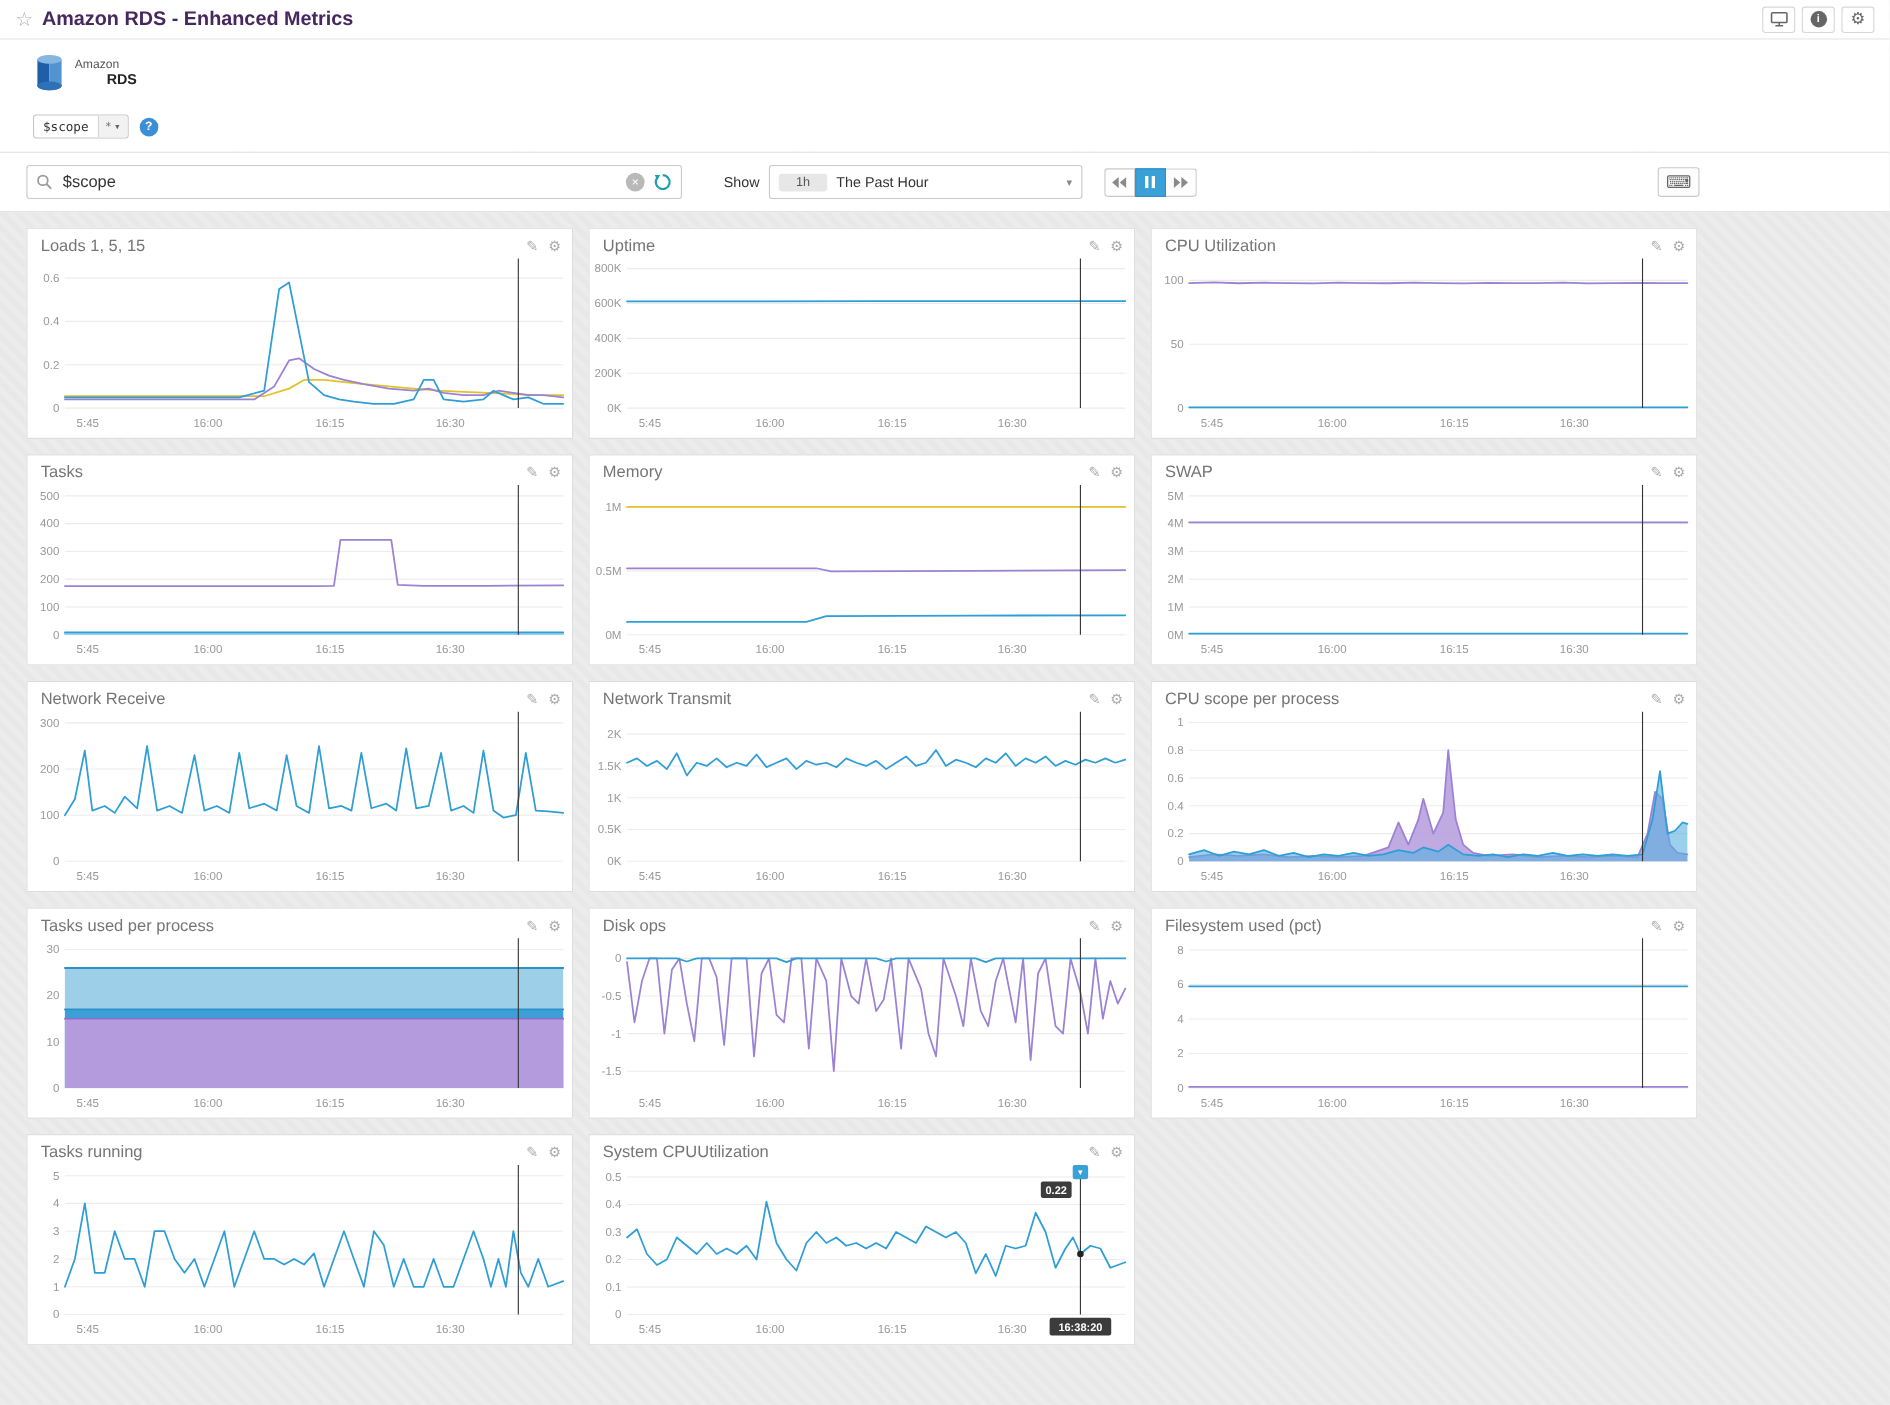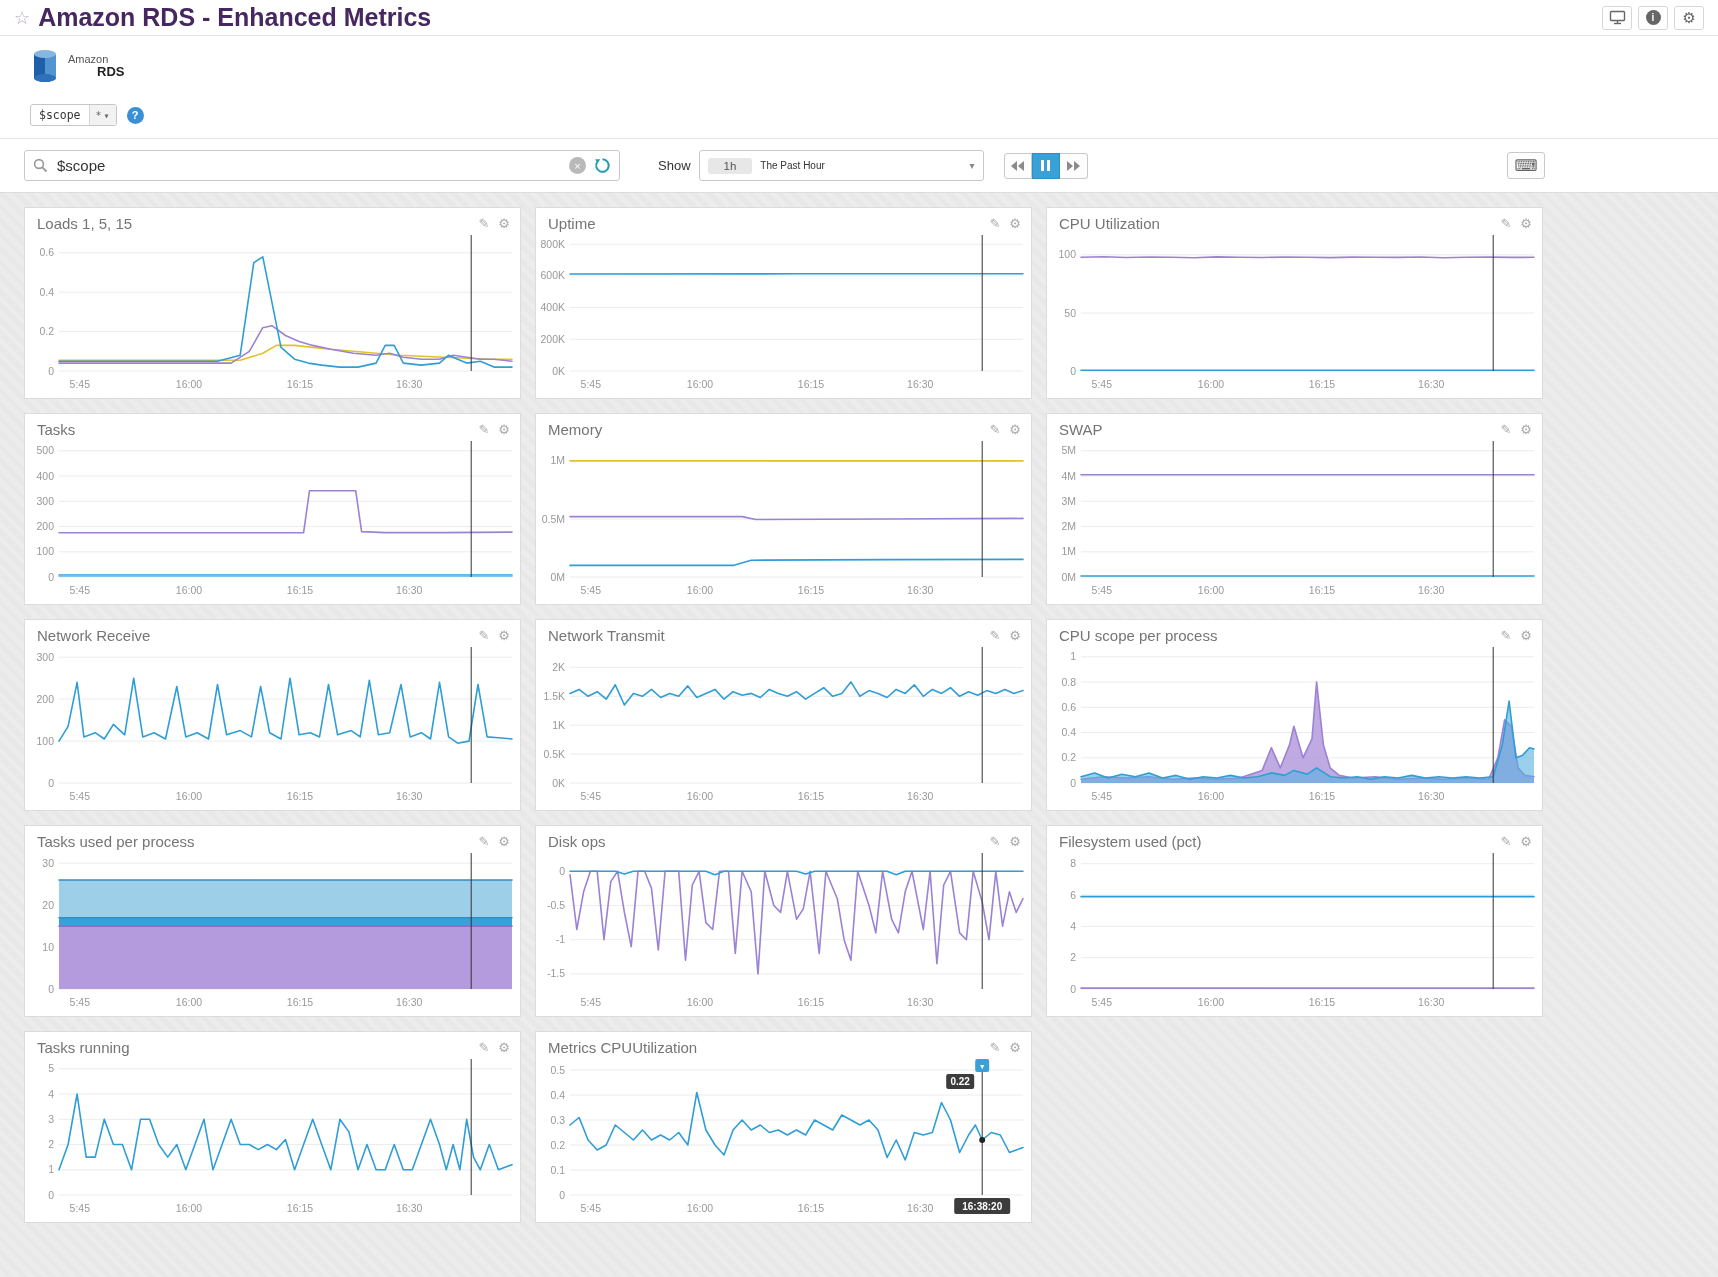--- a/index.html
+++ b/index.html
@@ -7,21 +7,21 @@
   body {
     width:1718px; min-height:1277px;
     background:#ececec;
     background-image: repeating-linear-gradient(45deg,#ececec 0 5px,#e8e8e8 5px 10px);
     font-family:"Liberation Sans", sans-serif;
     color:#333;
   }
   
   .top-bar { display:flex; align-items:center; height:36px; padding:0 14px; background:#fff; border-bottom:1px solid #e2e2e2; }
   .star { font-size:18px; color:#b4abc0; margin-right:8px; cursor:pointer; }
-  .page-title { font-size:25px; font-weight:bold; color:#46275f; margin:0; flex:0 0 auto; }
+  .page-title { font-size:18px; font-weight:bold; color:#46275f; margin:0; flex:0 0 auto; }
   .top-spacer { flex:1; }
   .top-actions { display:flex; align-items:center; gap:6px; }
   .top-actions .tb { width:30px; height:24px; display:flex; align-items:center; justify-content:center; background:#fff; border:1px solid #d7d7d7; border-radius:3px; cursor:pointer; color:#666; }
   .gear-glyph { font-size:15px; color:#666; line-height:1; }
   .info-dot { width:15px; height:15px; border-radius:50%; background:#666; color:#fff; font-size:10px; font-weight:bold; display:flex; align-items:center; justify-content:center; }
   
   .brand-section { background:#fff; padding:12px 0 12px 30px; }
   .brand { display:flex; align-items:center; gap:8px; height:36px; }
   .brand-text { line-height:1.1; }
   .brand-line1 { display:block; font-size:11px; color:#555; }
@@ -34,21 +34,21 @@
   
   .toolbar-band { background:#fff; border-top:1px solid #e5e5e5; border-bottom:1px solid #ddd; padding:11px 0; }
   .toolbar { display:flex; align-items:center; width:1521px; margin-left:24px; gap:12px; }
   .search-box { display:flex; align-items:center; width:596px; height:31px; border:1px solid #c9c9c9; border-radius:3px; background:#fff; padding:0 8px; }
   .search-box input { flex:1; border:none; outline:none; font-size:15px; color:#333; font-family:"Liberation Sans",sans-serif; background:transparent; margin-left:7px; }
   .search-clear { width:17px; height:17px; border-radius:50%; background:#b9b9b9; color:#fff; font-size:11px; display:flex; align-items:center; justify-content:center; cursor:pointer; margin-right:8px; }
   .show-group { display:flex; align-items:center; gap:8px; margin-left:26px; }
   .show-label { font-size:13px; color:#333; }
   .range-select { display:flex; align-items:center; width:285px; height:31px; border:1px solid #c9c9c9; border-radius:3px; background:#fff; padding:0 8px; cursor:pointer; gap:8px; }
   .range-badge { background:#e7e7e7; border-radius:3px; font-size:11.5px; color:#555; padding:2px 16px; }
-  .range-label { font-size:10px; color:#333; flex:1; }
+  .range-label { font-size:13px; color:#333; flex:1; }
   .range-caret { color:#888; font-size:10px; }
   .playback { display:flex; margin-left:8px; }
   .pb-btn { width:28px; height:26px; display:flex; align-items:center; justify-content:center; border:1px solid #c9c9c9; background:#fdfdfd; cursor:pointer; }
   .pb-btn:first-child { border-radius:3px 0 0 3px; }
   .pb-btn:last-child { border-radius:0 3px 3px 0; border-left:none; }
   .pb-btn.active { background:#3aa0d8; border-color:#2e8fc0; }
   .pause-bars { display:flex; gap:3px; }
   .pause-bars i { width:3px; height:11px; background:#fff; display:block; }
   .toolbar-spacer { flex:1; }
   .kbd-btn { width:38px; height:27px; border:1px solid #c9c9c9; border-radius:3px; background:#fdfdfd; color:#666; font-size:16px; display:flex; align-items:center; justify-content:center; cursor:pointer; }
@@ -519,21 +519,21 @@
           <text x="54.8" y="155" text-anchor="middle" fill="#999" font-size="10.5">5:45</text>
           <text x="164.0" y="155" text-anchor="middle" fill="#999" font-size="10.5">16:00</text>
           <text x="275.0" y="155" text-anchor="middle" fill="#999" font-size="10.5">16:15</text>
           <text x="384.2" y="155" text-anchor="middle" fill="#999" font-size="10.5">16:30</text>
           <polyline points="34.0,112.8 43.1,87.5 52.1,37.0 61.2,100.1 70.2,100.1 79.3,62.3 88.4,87.5 97.4,87.5 106.5,112.8 115.5,62.3 124.6,62.3 133.7,87.5 142.7,100.1 151.8,87.5 160.8,112.8 169.9,87.5 179.0,62.3 188.0,112.8 197.1,87.5 206.1,62.3 215.2,87.5 224.3,87.5 233.3,92.6 242.4,87.5 251.4,92.6 260.5,82.5 269.6,112.8 278.6,87.5 287.7,62.3 296.7,87.5 305.8,112.8 314.9,62.3 323.9,74.9 333.0,112.8 342.0,87.5 351.1,112.8 360.2,112.8 369.2,87.5 378.3,112.8 387.3,112.8 396.4,87.5 405.5,62.3 414.5,87.5 421.3,112.8 428.1,87.5 434.9,112.8 441.7,62.3 448.5,100.1 455.3,112.8 464.3,87.5 473.4,112.8 487.0,107.7" fill="none" stroke="#2f9ed6" stroke-width="1.6" stroke-linejoin="round" stroke-linecap="round"></polyline>
           <line x1="446.2" x2="446.2" y1="2" y2="138" stroke="#333333" stroke-width="1"></line>
         </svg>
       </div>
       <div class="card">
         <div class="card-head">
-          <span class="card-title">Metrics CPUUtilization</span>
+          <span class="card-title">System CPUUtilization</span>
           <span class="card-tools">
             <span>✎</span>
             <span>⚙</span>
           </span>
         </div>
         <svg width="495" height="160" viewBox="0 0 495 160" style="display: block;">
           <line x1="34" x2="487" y1="138.0" y2="138.0" stroke="#ececec" stroke-width="1"></line>
           <text x="29" y="141.5" text-anchor="end" fill="#999" font-size="10.5">0</text>
           <line x1="34" x2="487" y1="113.0" y2="113.0" stroke="#ececec" stroke-width="1"></line>
           <text x="29" y="116.5" text-anchor="end" fill="#999" font-size="10.5">0.1</text>

